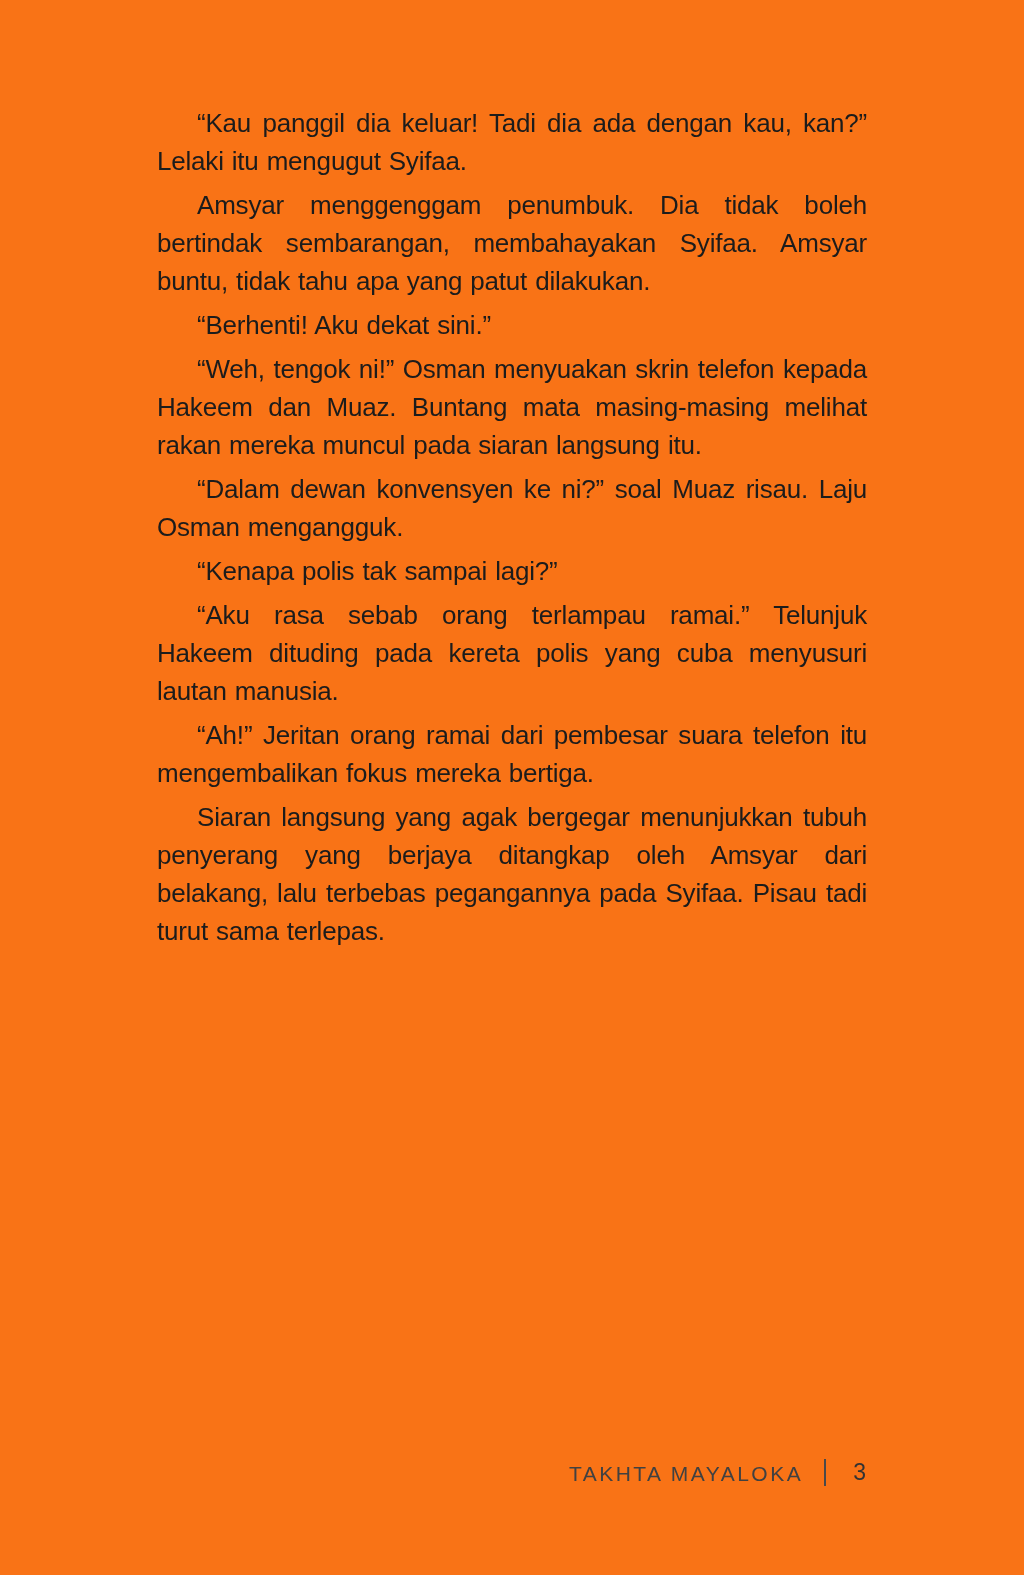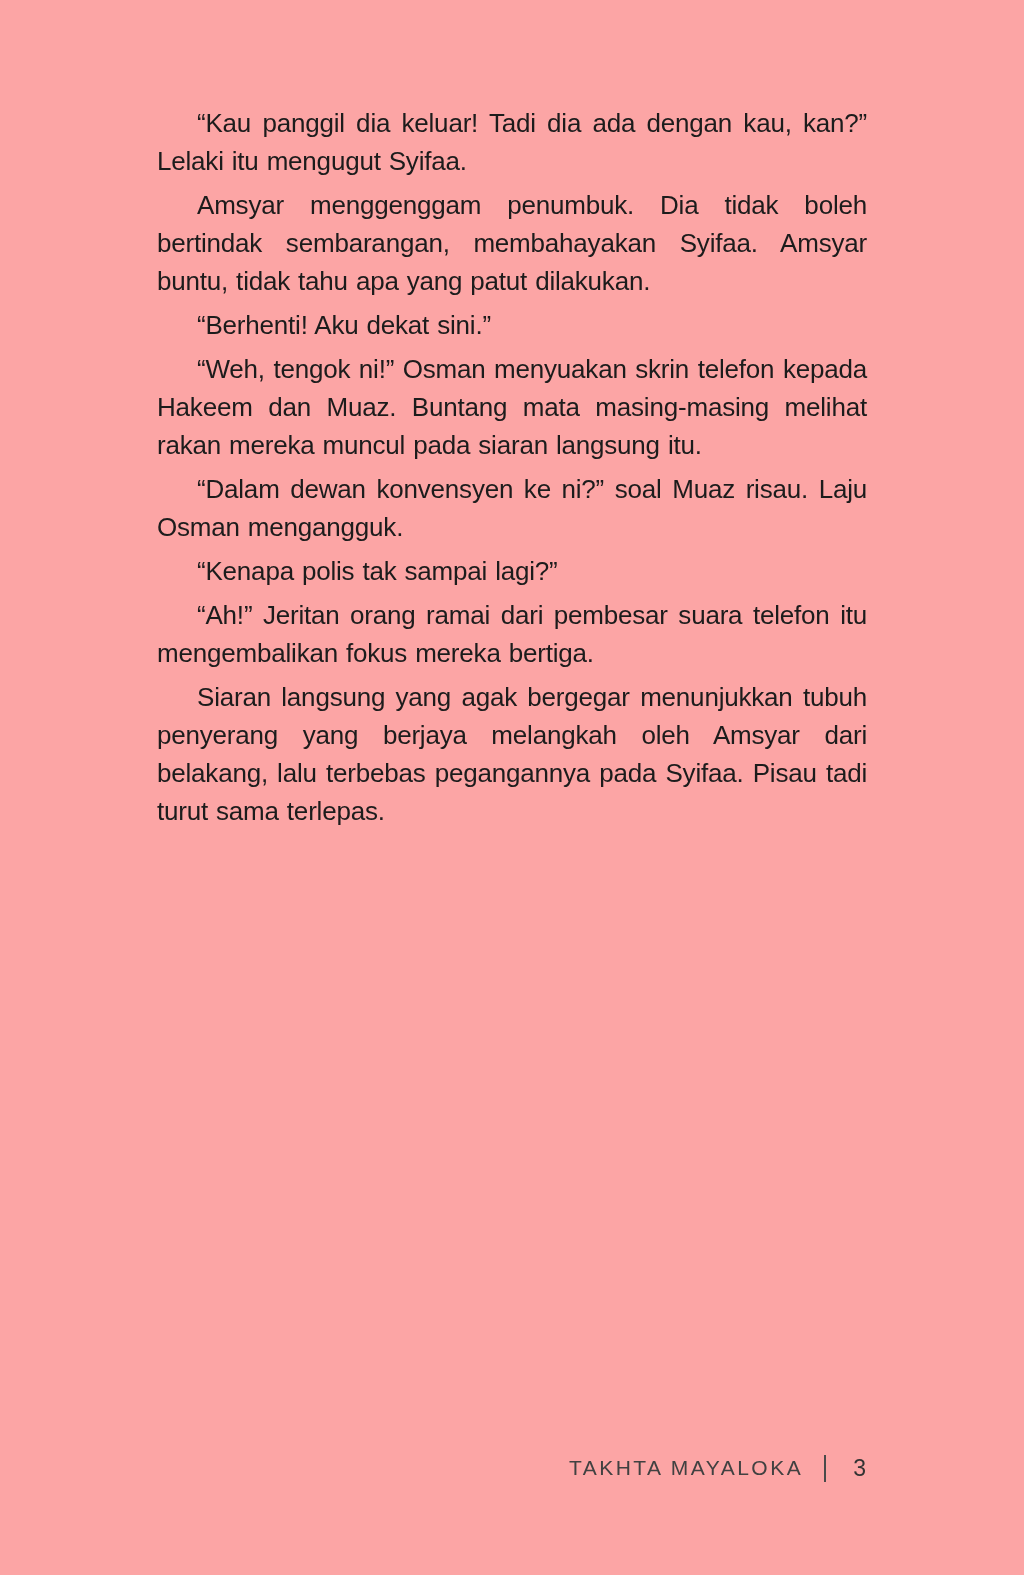--- a/index.html
+++ b/index.html
@@ -8,21 +8,21 @@
     width: 1024px;
     height: 1575px;
     background: #ffffff;
     overflow: hidden;
   }
 
   .page {
     position: relative;
     width: 1024px;
     height: 1575px;
-    background: #fca5a5;
+    background: #f97316;
     font-family: "Liberation Sans", "DejaVu Sans", sans-serif;
   }
 
   .text-block {
     position: absolute;
     left: 157px;
     top: 104px;
     width: 710px;
     color: #1c1c1c;
   }
@@ -36,21 +36,21 @@
     word-spacing: 1px;
     margin-bottom: 6px;
     color: #1c1c1c;
   }
 
   .page-footer {
     position: absolute;
     top: 1450px;
     right: 158px;
     display: flex;
-    align-items: center;
+    align-items: flex-end;
     height: 36px;
   }
 
   .book-title {
     font-size: 21px;
     letter-spacing: 2.5px;
     color: #414141;
   }
 
   .footer-separator {
@@ -71,22 +71,23 @@
 
 <div class="page">
 
   <div class="text-block">
     <p>“Kau panggil dia keluar! Tadi dia ada dengan kau, kan?” Lelaki itu mengugut Syifaa.</p>
     <p>Amsyar menggenggam penumbuk. Dia tidak boleh bertindak sembarangan, membahayakan Syifaa. Amsyar buntu, tidak tahu apa yang patut dilakukan.</p>
     <p>“Berhenti! Aku dekat sini.”</p>
     <p>“Weh, tengok ni!” Osman menyuakan skrin telefon kepada Hakeem dan Muaz. Buntang mata masing-masing melihat rakan mereka muncul pada siaran langsung itu.</p>
     <p>“Dalam dewan konvensyen ke ni?” soal Muaz risau. Laju Osman mengangguk.</p>
     <p>“Kenapa polis tak sampai lagi?”</p>
+    <p>“Aku rasa sebab orang terlampau ramai.” Telunjuk Hakeem dituding pada kereta polis yang cuba menyusuri lautan manusia.</p>
     <p>“Ah!” Jeritan orang ramai dari pembesar suara telefon itu mengembalikan fokus mereka bertiga.</p>
-    <p>Siaran langsung yang agak bergegar menunjukkan tubuh penyerang yang berjaya melangkah oleh Amsyar dari belakang, lalu terbebas pegangannya pada Syifaa. Pisau tadi turut sama terlepas.</p>
+    <p>Siaran langsung yang agak bergegar menunjukkan tubuh penyerang yang berjaya ditangkap oleh Amsyar dari belakang, lalu terbebas pegangannya pada Syifaa. Pisau tadi turut sama terlepas.</p>
   </div>
 
   <div class="page-footer">
     <span class="book-title">TAKHTA MAYALOKA</span>
     <span class="footer-separator"></span>
     <span class="page-number">3</span>
   </div>
 
 </div>
 

